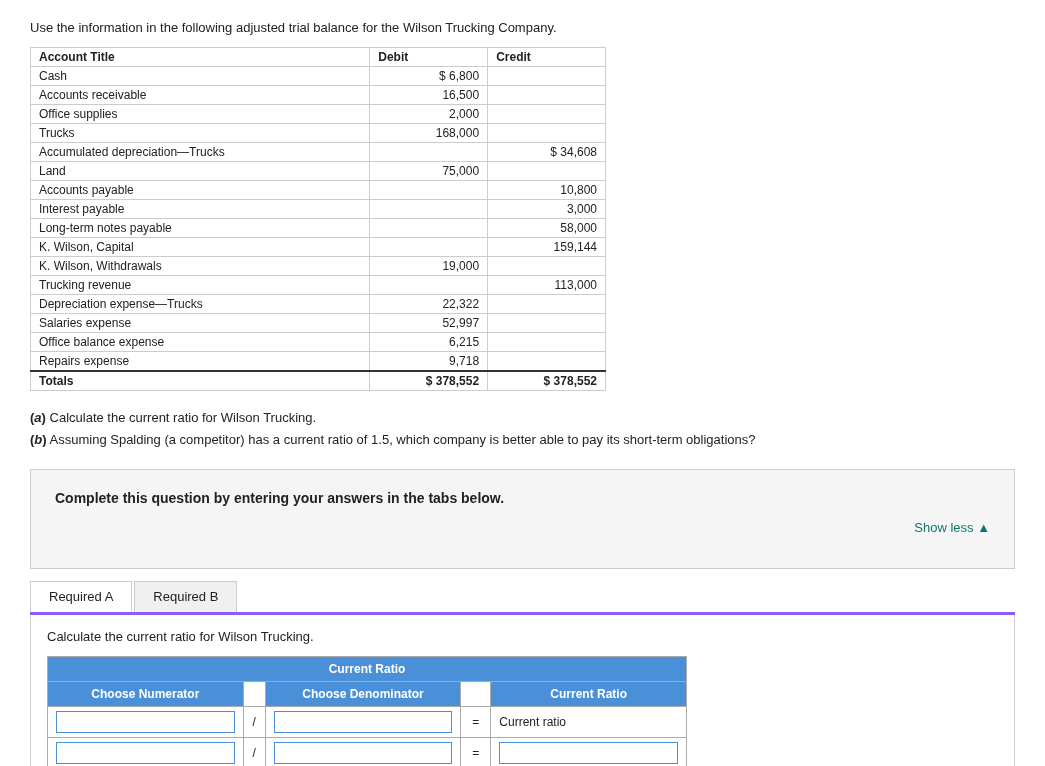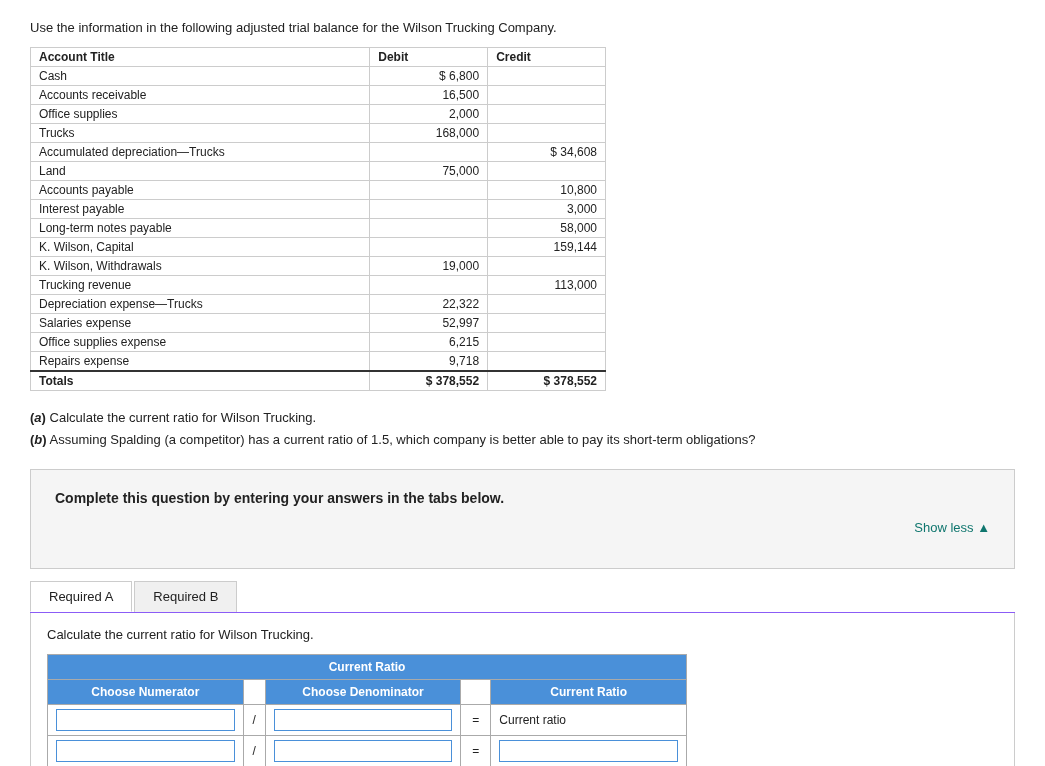--- a/index.html
+++ b/index.html
@@ -56,21 +56,21 @@
     }
     .show-less {
       text-align: right;
       color: #0f766e;
       font-size: 13px;
       cursor: pointer;
       margin-top: 6px;
     }
     .tabs-row {
       display: flex;
-      border-bottom: 1px solid #8b5cf6;
+      border-bottom: 3px solid #8b5cf6;
       margin-bottom: 0;
     }
     .tab {
       padding: 7px 18px;
       border: 1px solid #ccc;
       border-bottom: none;
       background: #f0f0f0;
       cursor: pointer;
       font-size: 13px;
       margin-right: 2px;
@@ -223,21 +223,21 @@
         <td>Depreciation expense—Trucks</td>
         <td class="num">22,322</td>
         <td class="num"></td>
       </tr>
       <tr>
         <td>Salaries expense</td>
         <td class="num">52,997</td>
         <td class="num"></td>
       </tr>
       <tr>
-        <td>Office supplies expense</td>
+        <td>Office balance expense</td>
         <td class="num">6,215</td>
         <td class="num"></td>
       </tr>
       <tr>
         <td>Repairs expense</td>
         <td class="num">9,718</td>
         <td class="num"></td>
       </tr>
       <tr class="totals">
         <td>Totals</td>

